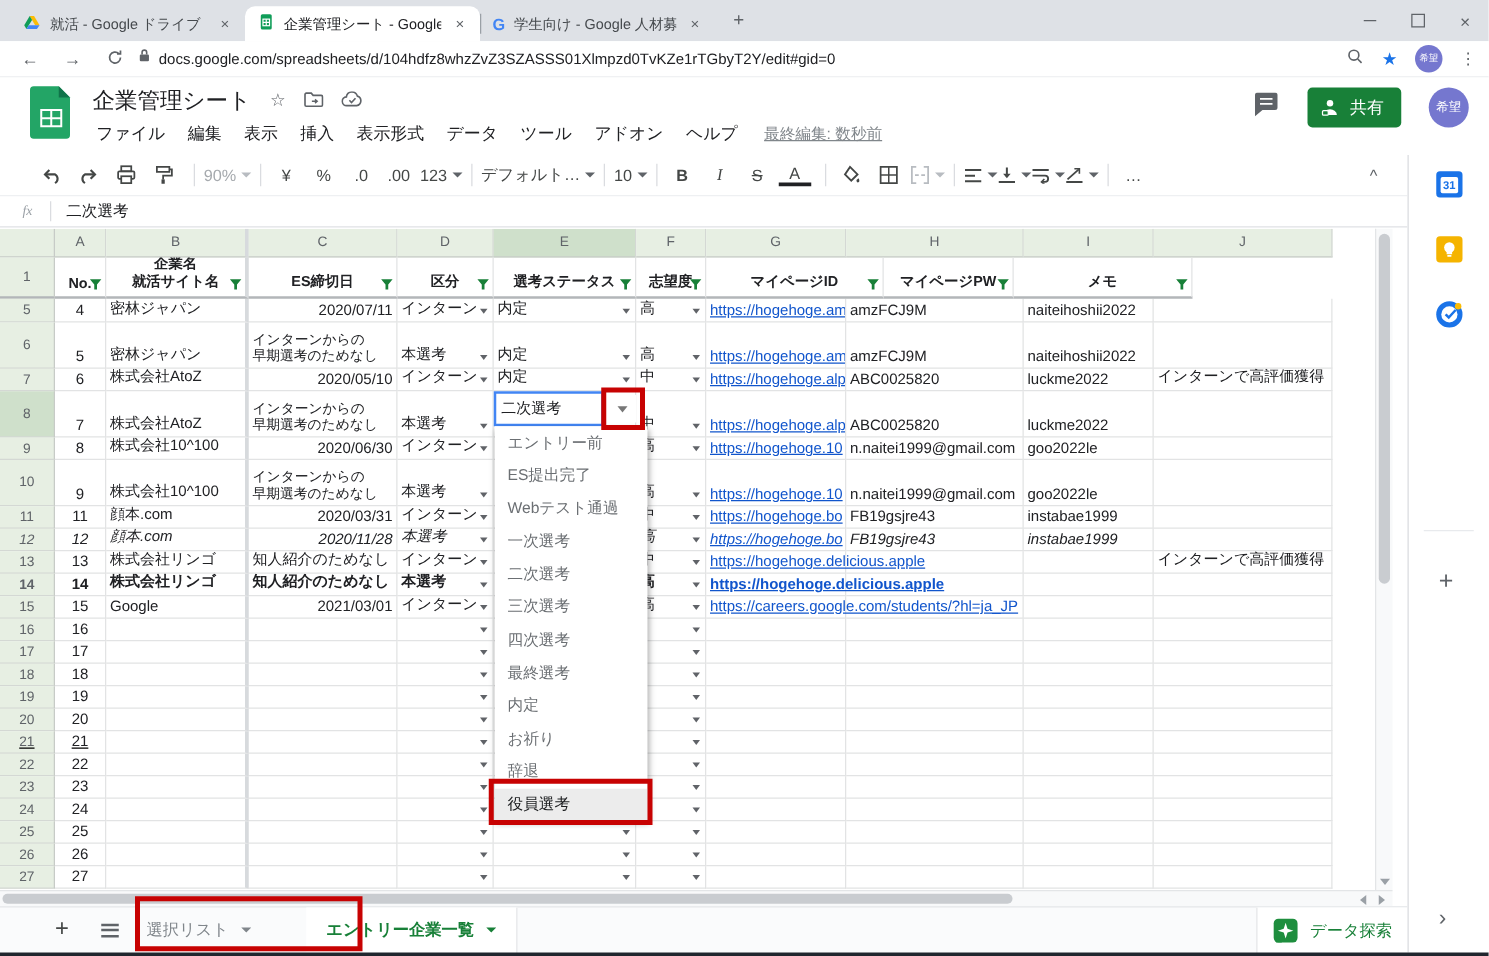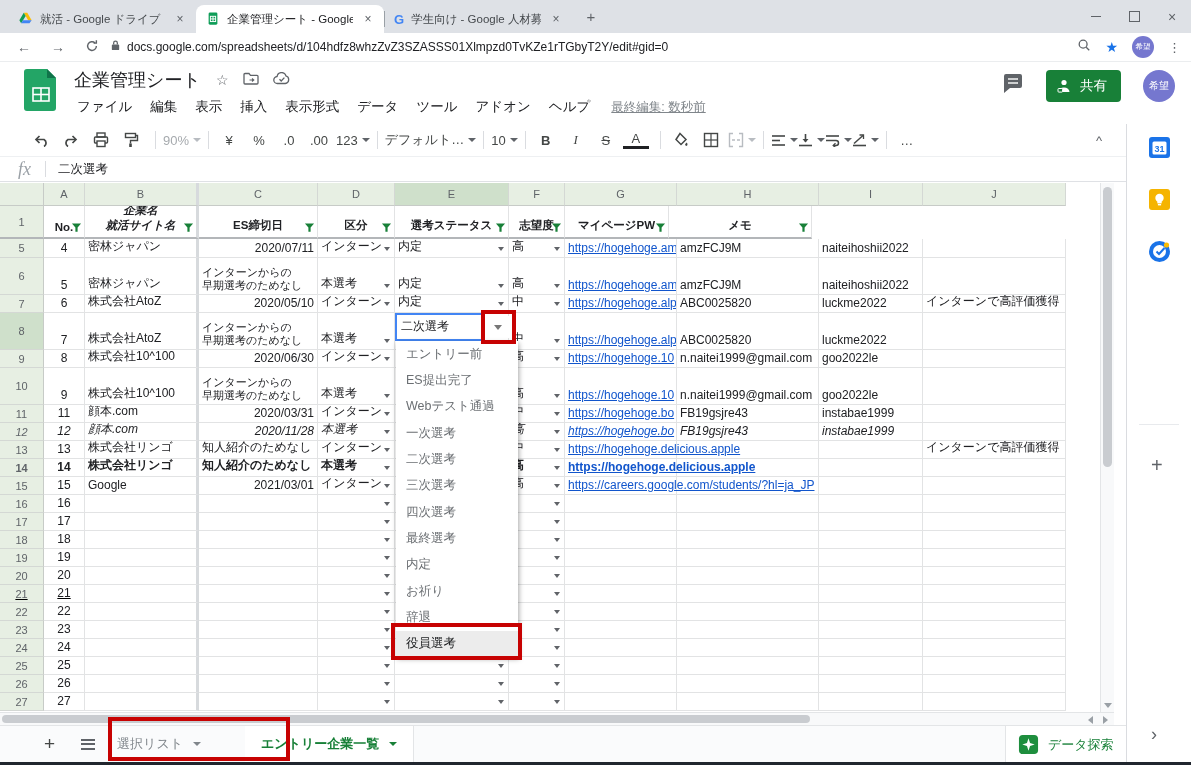--- a/index.html
+++ b/index.html
@@ -49,21 +49,21 @@
   .tri.dis { border-top-color:#b8bcc1; }
   .dim { color:#a6aaae; }
   .tb-bold { font-weight:bold; }
   .tb-italic { font-style:italic; font-family:"Liberation Serif",serif; }
   .tb-strike { text-decoration:line-through; }
   .tb-color { border-bottom:3px solid #202124; line-height:14px; height:auto; }
   .tb-collapse { position:absolute; right:24px; top:0; height:32px; display:flex; align-items:center; color:#5f6368; font-size:13px; }
 
   
   .formulabar { position:absolute; left:0; top:156px; width:1126px; height:26px; background:#fff; border-bottom:1px solid #dfe1e5; border-top:1px solid #eef0f2; display:flex; align-items:center; }
-  .fx { font-family:"Liberation Serif",serif; font-style:italic; color:#9aa0a6; font-size:18px; margin-left:18px; }
+  .fx { font-family:"Liberation Serif",serif; font-style:italic; color:#9aa0a6; font-size:11px; margin-left:18px; }
   .fdiv { width:1px; height:16px; background:#dadce0; margin:0 12px 0 14px; }
   .fval { font-size:12.5px; color:#202124; }
 
   
   .gridwrap { position:absolute; left:0; top:183px; width:1100px; height:529px; background:#fff; overflow:hidden; }
   .grow { display:flex; }
   .gc { flex:none; border-right:1px solid #e2e3e4; border-bottom:1px solid #e2e3e4; display:flex; align-items:flex-end; padding:0 3px 2px 3px; font-size:12px; color:#202124; overflow:hidden; white-space:nowrap; background:transparent; }
   .gc.gutter { background:#e7efe3; justify-content:center; align-items:center; color:#5f6368; font-size:11px; border-right:1px solid #c7cbc7; border-bottom:1px solid #d4d8d4; padding:0; }
   .gc.gutter.sel { background:#cfe0cb; }
   .gc.letter { background:#e7efe3; justify-content:center; align-items:center; color:#5f6368; font-size:11px; border-bottom:1px solid #c7cbc7; border-right:1px solid #d4d8d4; padding:0; }
@@ -388,21 +388,21 @@
         <div class="gc letter" style="width: 143px; height: 23px;">J</div>
       </div>
       <div class="grow" style="height: 33px;">
         <div class="gc gutter" style="width: 44px; height: 33px; border-bottom: 2px solid rgb(179, 182, 185);">1</div>
         <div class="gc hcell" style="width: 41px; height: 33px;">
           <span class="pre" style="text-align:center;">No.</span>
           <svg class="funnel" width="11" height="11" viewBox="0 0 12 12">
             <path d="M1 1.5h10L7.2 6v4.5H4.8V6z" fill="#188038"></path>
           </svg>
         </div>
-        <div class="gc hcell frz" style="width: 114px; height: 33px; font-style: italic;">
+        <div class="gc hcell frz" style="width: 114px; height: 33px;">
           <span class="pre" style="text-align:center;">企業名
 就活サイト名</span>
           <svg class="funnel" width="11" height="11" viewBox="0 0 12 12">
             <path d="M1 1.5h10L7.2 6v4.5H4.8V6z" fill="#188038"></path>
           </svg>
         </div>
         <div class="gc hcell" style="width: 119px; height: 33px;">
           <span class="pre" style="text-align:center;">ES締切日</span>
           <svg class="funnel" width="11" height="11" viewBox="0 0 12 12">
             <path d="M1 1.5h10L7.2 6v4.5H4.8V6z" fill="#188038"></path>
@@ -415,20 +415,26 @@
           </svg>
         </div>
         <div class="gc hcell" style="width: 114px; height: 33px; justify-content: center;">
           <span class="pre" style="text-align:center;">選考ステータス</span>
           <svg class="funnel" width="11" height="11" viewBox="0 0 12 12">
             <path d="M1 1.5h10L7.2 6v4.5H4.8V6z" fill="#188038"></path>
           </svg>
         </div>
         <div class="gc hcell" style="width: 56px; height: 33px;">
           <span class="pre" style="text-align:center;">志望度</span>
+          <svg class="funnel" width="11" height="11" viewBox="0 0 12 12">
+            <path d="M1 1.5h10L7.2 6v4.5H4.8V6z" fill="#188038"></path>
+          </svg>
+        </div>
+        <div class="gc hcell" style="width: 142px; height: 33px;">
+          <span class="pre" style="text-align:center;">マイページID</span>
           <svg class="funnel" width="11" height="11" viewBox="0 0 12 12">
             <path d="M1 1.5h10L7.2 6v4.5H4.8V6z" fill="#188038"></path>
           </svg>
         </div>
         <div class="gc hcell" style="width: 104px; height: 33px;">
           <span class="pre" style="text-align:center;">マイページPW</span>
           <svg class="funnel" width="11" height="11" viewBox="0 0 12 12">
             <path d="M1 1.5h10L7.2 6v4.5H4.8V6z" fill="#188038"></path>
           </svg>
         </div>

